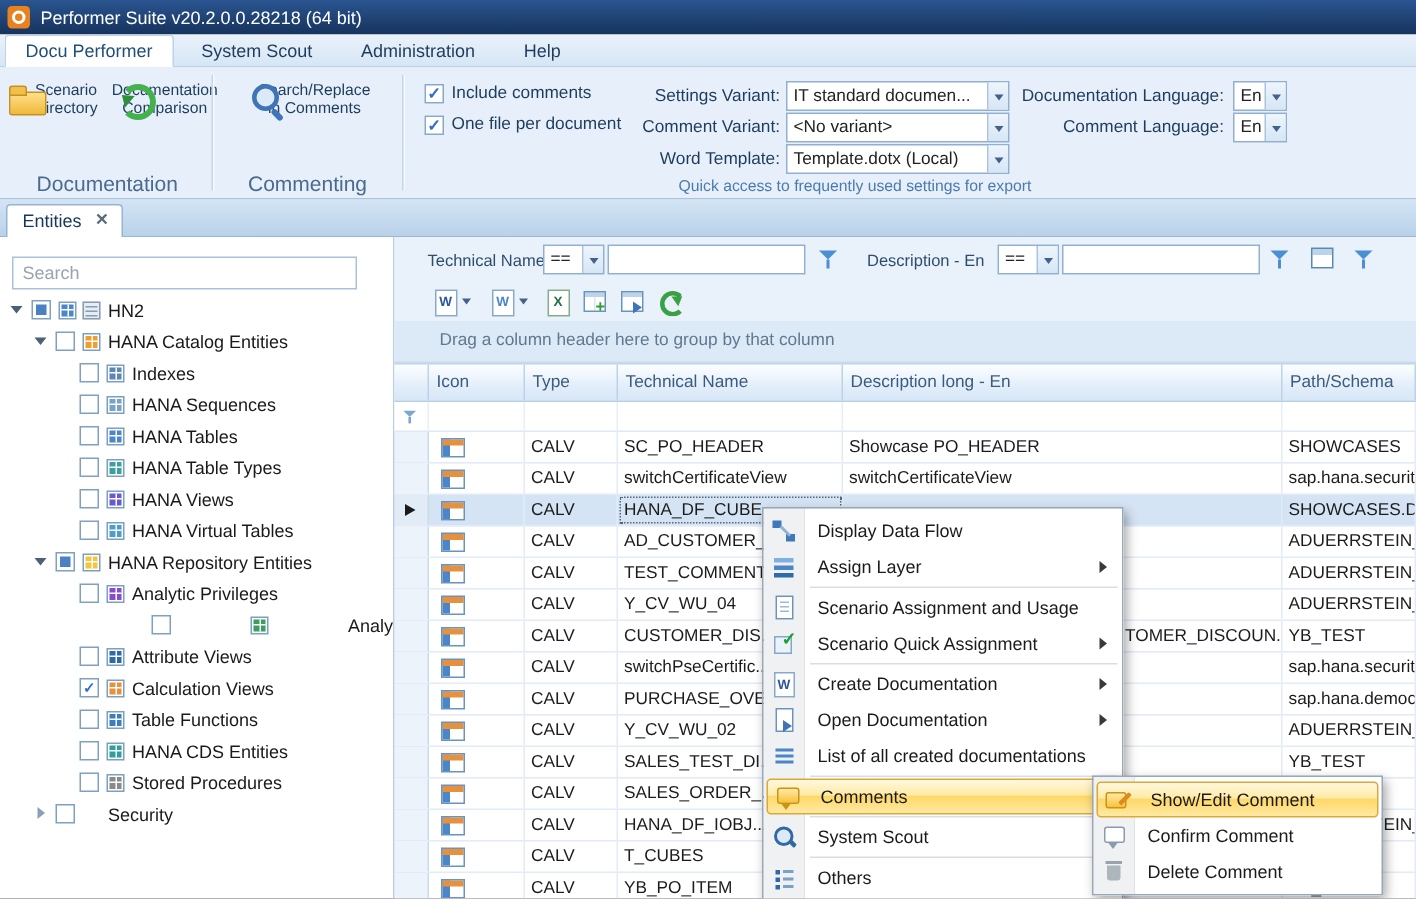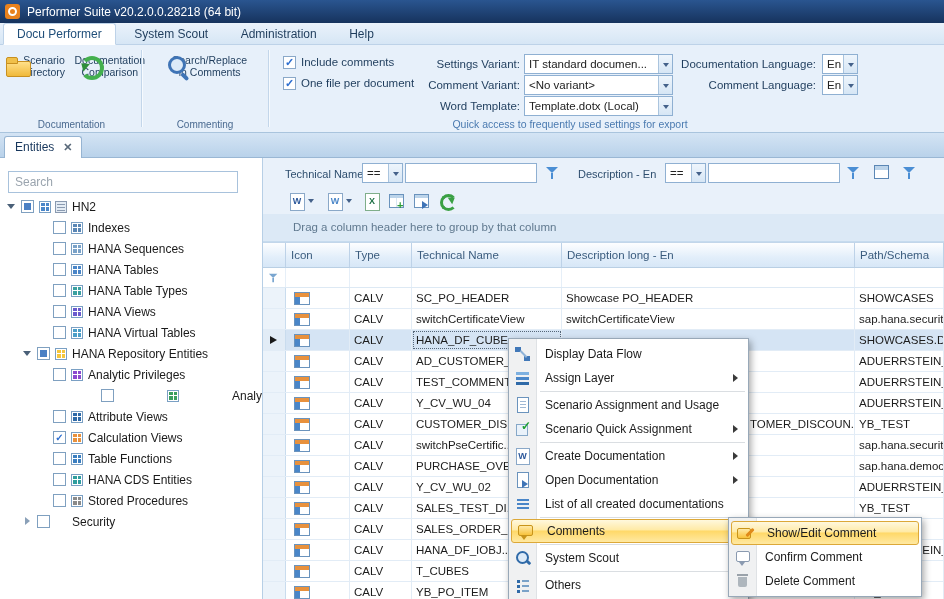--- a/index.html
+++ b/index.html
@@ -18,21 +18,21 @@
     background:linear-gradient(#eaf2fb,#d6e6f5);border-bottom:1px solid #bdd2e8;padding-left:3px;}
   .mtab{display:inline-block;padding:4px 14px 3px;font-size:12px;color:#1e3c5c;cursor:default;}
   .mtab.active{background:#fff;border:1px solid #bdd2e8;border-bottom:1px solid #fff;border-radius:3px 3px 0 0;
     color:#1f4e79;font-weight:normal;padding:3px 13px 3px;}
 
   
   #ribbon{position:absolute;left:0;top:45px;width:944px;height:88px;background:#e7f0fa;border-bottom:1px solid #a9c4dd;}
   .rgroup{position:absolute;top:0;bottom:0;}
   .rg1{left:2px;width:139px;} .rg2{left:143px;width:124px;} .rg3{left:270px;right:0;}
   .rsep{position:absolute;top:5px;bottom:5px;width:1px;background:#c3d6ea;box-shadow:1px 0 0 #f6fafe;}
-  .glabel{position:absolute;bottom:2px;left:0;right:0;text-align:center;font-size:10px;color:#4a6a90;}
+  .glabel{position:absolute;bottom:2px;left:0;right:0;text-align:center;font-size:14px;color:#4a6a90;}
   .bbrow{display:flex;padding-top:3px;justify-content:center;gap:4px;}
   .bigbtn{width:68px;display:flex;flex-direction:row;align-items:center;border:1px solid transparent;border-radius:3px;}
   .bblabel{font-size:10.5px;line-height:12px;color:#1e3c5c;text-align:center;margin-top:2px;}
   .bbicon{width:30px;height:30px;position:relative;margin-top:2px;}
   .bbicon::before,.bbicon::after{content:"";position:absolute;}
   .bbi-folder::before{left:3px;top:10px;width:23px;height:14px;background:linear-gradient(#ffe08a,#f0b93a);
     border:1px solid #c89020;border-radius:2px;}
   .bbi-folder::after{left:3px;top:6px;width:10px;height:5px;background:#f0c04a;border:1px solid #c89020;border-radius:2px 2px 0 0;}
   .bbi-compare::before{left:5px;top:5px;width:16px;height:16px;border:4px solid #44b04e;border-radius:50%;border-left-color:transparent;}
   .bbi-compare::after{left:1px;top:8px;border:5px solid transparent;border-right:7px solid #2f8f3a;transform:rotate(40deg);}
@@ -288,20 +288,27 @@
   <div id="sidebar">
     <input id="search" type="text" placeholder="Search" style="">
     <div id="tree">
         <div class="titem" style="padding-left: 2px;">
     <span class="expander exp-open"></span>
     <span class="cb cb-partial"></span>
     <span class="ticon ti-system"></span>
     <span class="ticon2 show"></span>
     <span class="tlabel">HN2</span>
   </div>
+        <div class="titem" style="padding-left: 18px;">
+    <span class="expander exp-open"></span>
+    <span class="cb cb-off"></span>
+    <span class="ticon ti-catalog"></span>
+
+    <span class="tlabel">HANA Catalog Entities</span>
+  </div>
         <div class="titem" style="padding-left: 34px;">
     <span class="expander exp-none"></span>
     <span class="cb cb-off"></span>
     <span class="ticon ti-indexes"></span>
 
     <span class="tlabel">Indexes</span>
   </div>
         <div class="titem" style="padding-left: 34px;">
     <span class="expander exp-none"></span>
     <span class="cb cb-off"></span>

